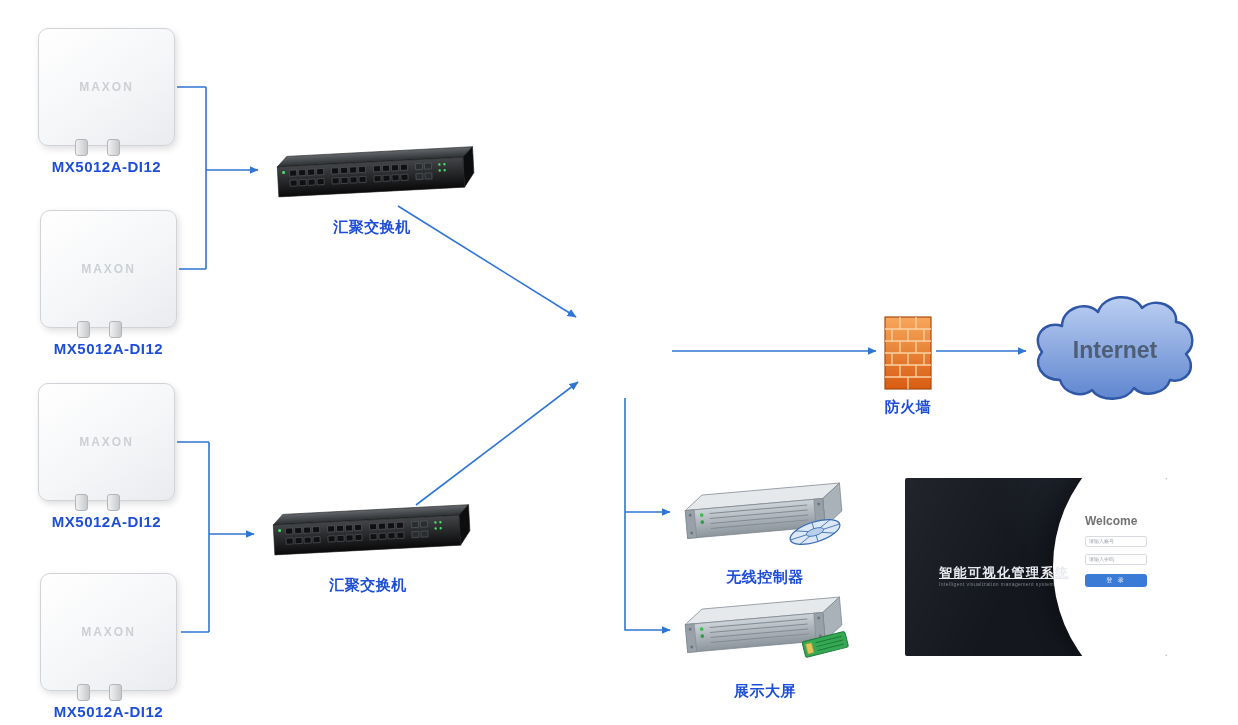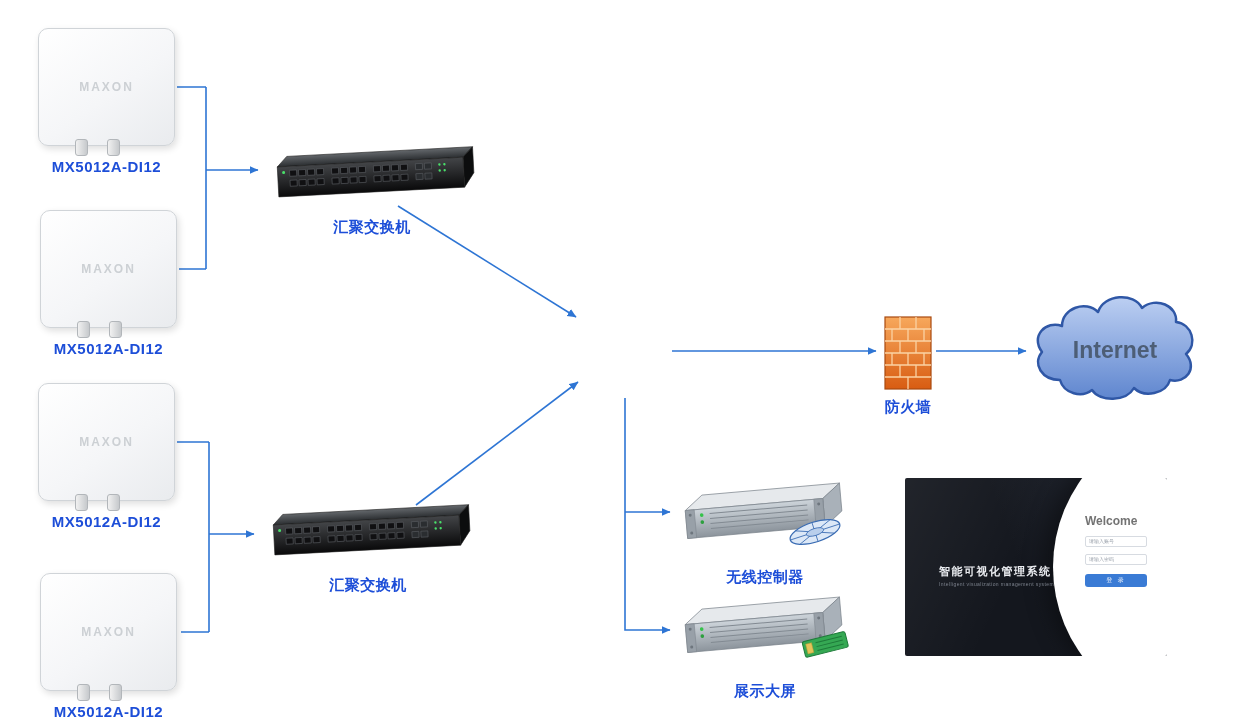--- a/index.html
+++ b/index.html
@@ -21,21 +21,21 @@
   .ap-port.p1 { left:36px; } .ap-port.p2 { left:68px; }
   .ap .node-label { margin-top:12px; }
 
   
   .screen { position:relative; width:262px; height:178px; background:#14171e; overflow:hidden; border-radius:2px; }
   .screen-glow { position:absolute; inset:0;
     background:linear-gradient(115deg, rgba(255,255,255,0.06) 0%, rgba(255,255,255,0) 45%),
                linear-gradient(250deg, rgba(90,100,120,0.28) 0%, rgba(0,0,0,0) 55%); }
   .white-arc { position:absolute; width:300px; height:300px; border-radius:50%; background:#ffffff;
     left:148px; top:-61px; box-shadow:-10px 0 20px rgba(0,0,0,0.4); }
-  .sys-title { position:absolute; left:34px; top:86px; color:#e9ebef; font-size:11px; font-weight:bold; letter-spacing:1.5px; }
+  .sys-title { position:absolute; left:34px; top:86px; color:#e9ebef; font-size:13px; font-weight:bold; letter-spacing:1.5px;text-decoration:underline; }
   .sys-sub { position:absolute; left:34px; top:103px; color:#7c828d; font-size:5px; letter-spacing:0.4px; }
   .welcome { position:absolute; left:180px; top:36px; color:#737373; font-size:12px; font-weight:bold; }
   .login-field { position:absolute; left:180px; width:62px; height:11px; border:1px solid #d7dbe1; border-radius:2px;
     font-size:5px; color:#9aa1ab; line-height:9px; padding-left:3px; background:#fff; }
   .lf1 { top:58px; } .lf2 { top:76px; }
   .login-btn { position:absolute; left:180px; top:96px; width:62px; height:13px; background:#3a7bd5;
     border-radius:3px; color:#fff; font-size:6px; text-align:center; line-height:13px; letter-spacing:2px; }
 </style>
 </head>
 <body>

